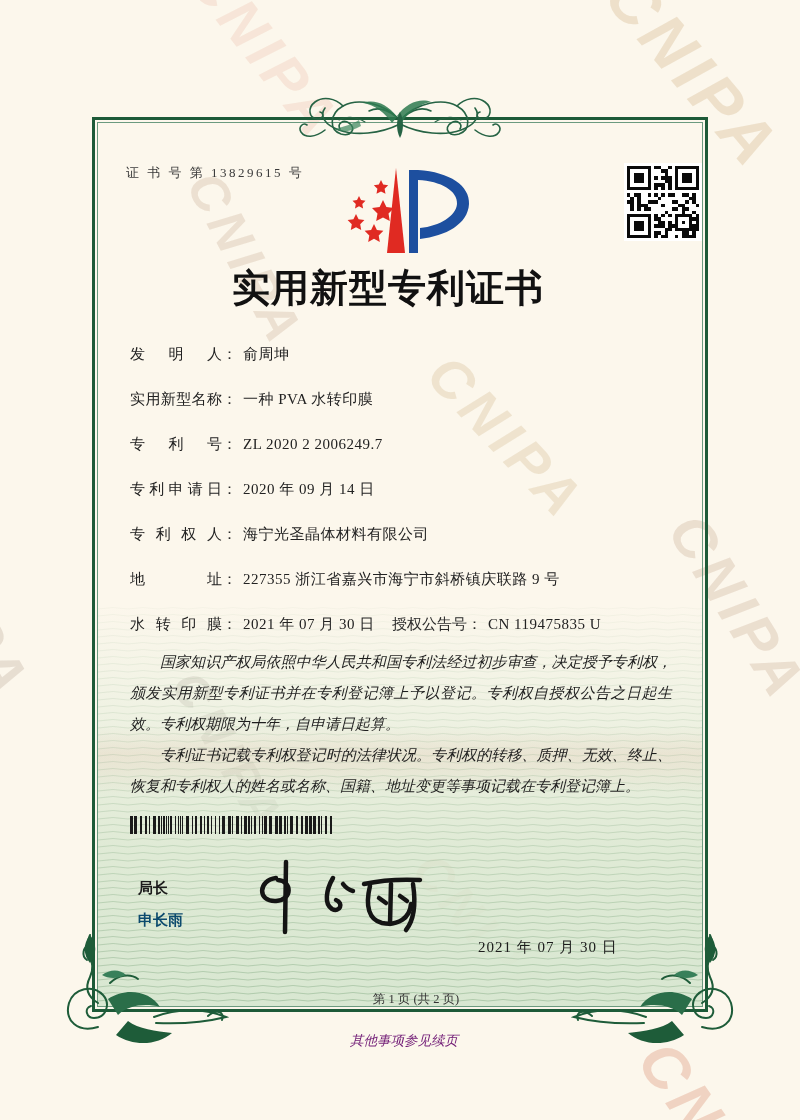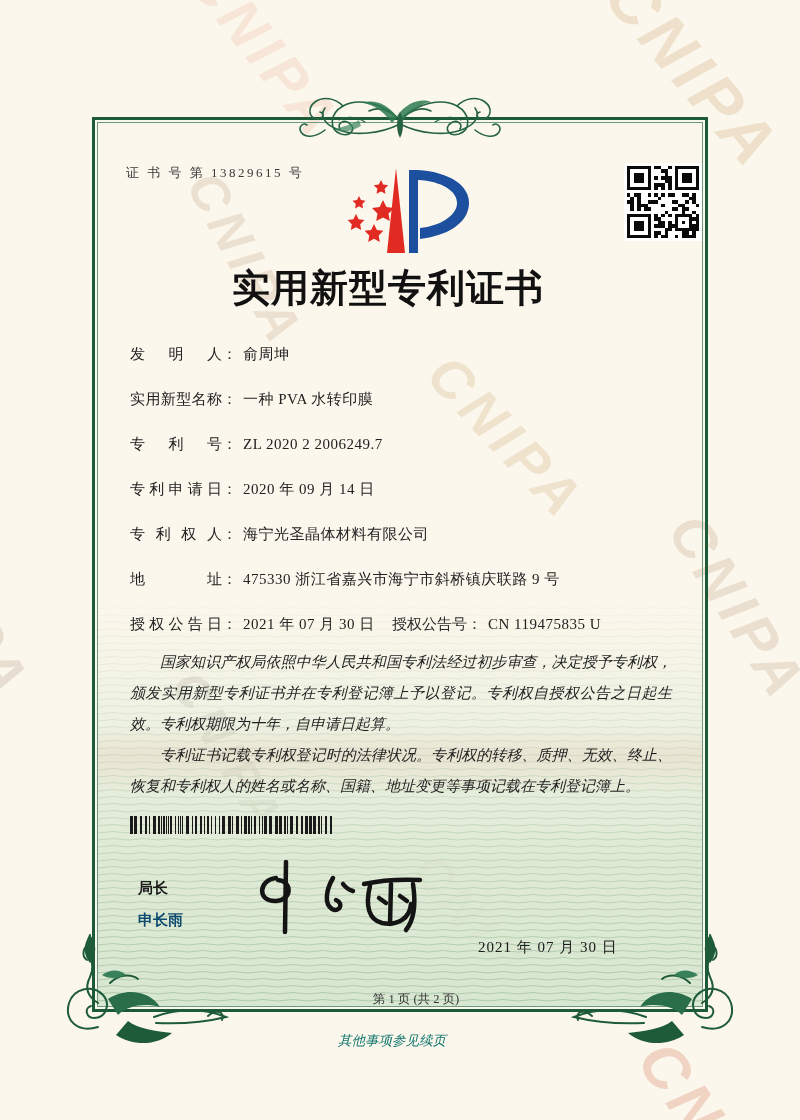--- a/index.html
+++ b/index.html
@@ -39,22 +39,22 @@
          font-style:italic;text-align:justify;color:#1e1e1e;}
   .paras p{margin:0;text-indent:2em;}
   .barcode{left:130px;top:816px;width:206px;height:18px;}
   .signer-title{left:138px;top:879px;font-size:15px;font-weight:600;
         font-family:Liberation Sans, sans-serif;color:#1c1c1c;}
   .signer-name{left:138px;top:911px;font-size:15px;font-weight:600;
         font-family:"Liberation Sans","DejaVu Sans",sans-serif;color:#0c4a6e;}
   .signature{left:232px;top:856px;}
   .issue-date{left:478px;top:938px;font-size:15px;letter-spacing:1px;color:#1c1c1c;}
   .page-info{left:0;top:991px;width:800px;text-align:center;font-size:12.5px;color:#333;margin-left:16px;}
-  .footer-note{left:0;top:1032px;width:784px;text-align:center;font-size:13.5px;
-               font-style:italic;color:#0f766e;}
+  .footer-note{left:12px;top:1032px;width:784px;text-align:center;font-size:13.5px;
+               font-style:italic;color:#701a75;}
 </style>
 </head>
 <body>
 
 <div class="page">
 
   <div class="wm" style="left:228px;top:-52px;font-size:58px;color:rgba(235,190,170,0.30);transform:rotate(52deg);">CNIPA</div>
   <div class="wm" style="left:648px;top:-42px;font-size:66px;color:rgba(225,205,175,0.55);transform:rotate(50deg);">CNIPA</div>
   <div class="wm" style="left:228px;top:162px;font-size:52px;color:rgba(214,192,172,0.42);transform:rotate(62deg);">CNIPA</div>
   <div class="wm" style="left:462px;top:342px;font-size:56px;color:rgba(228,212,182,0.55);transform:rotate(47deg);">CNIPA</div>
@@ -429,27 +429,27 @@
       <div class="frow">
         <span class="flabel">专利号</span><span>：</span><span class="fvalue">ZL 2020 2 2006249.7</span>
       </div>
       <div class="frow">
         <span class="flabel">专利申请日</span><span>：</span><span class="fvalue">2020 年 09 月 14 日</span>
       </div>
       <div class="frow">
         <span class="flabel">专利权人</span><span>：</span><span class="fvalue">海宁光圣晶体材料有限公司</span>
       </div>
       <div class="frow">
-        <span class="flabel">地址</span><span>：</span><span class="fvalue">475330 浙江省嘉兴市海宁市斜桥镇庆联路 9 号</span>
+        <span class="flabel">地址</span><span>：</span><span class="fvalue">227355 浙江省嘉兴市海宁市斜桥镇庆联路 9 号</span>
       </div>
     </div>
 
     <div class="abs grant-row">
       <span class="g1">
-        <span class="flabel">授权公告日</span><span>：</span><span class="fvalue">2021 年 07 月 30 日</span>
+        <span class="flabel">水转印膜</span><span>：</span><span class="fvalue">2021 年 07 月 30 日</span>
       </span>
       <span class="g2">
         <span>授权公告号</span><span>：</span><span class="fvalue">CN 119475835 U</span>
       </span>
     </div>
 
     <div class="abs paras">
       <p>国家知识产权局依照中华人民共和国专利法经过初步审查，决定授予专利权，颁发实用新型专利证书并在专利登记簿上予以登记。专利权自授权公告之日起生效。专利权期限为十年，自申请日起算。</p>
       <p>专利证书记载专利权登记时的法律状况。专利权的转移、质押、无效、终止、恢复和专利权人的姓名或名称、国籍、地址变更等事项记载在专利登记簿上。</p>
     </div>

